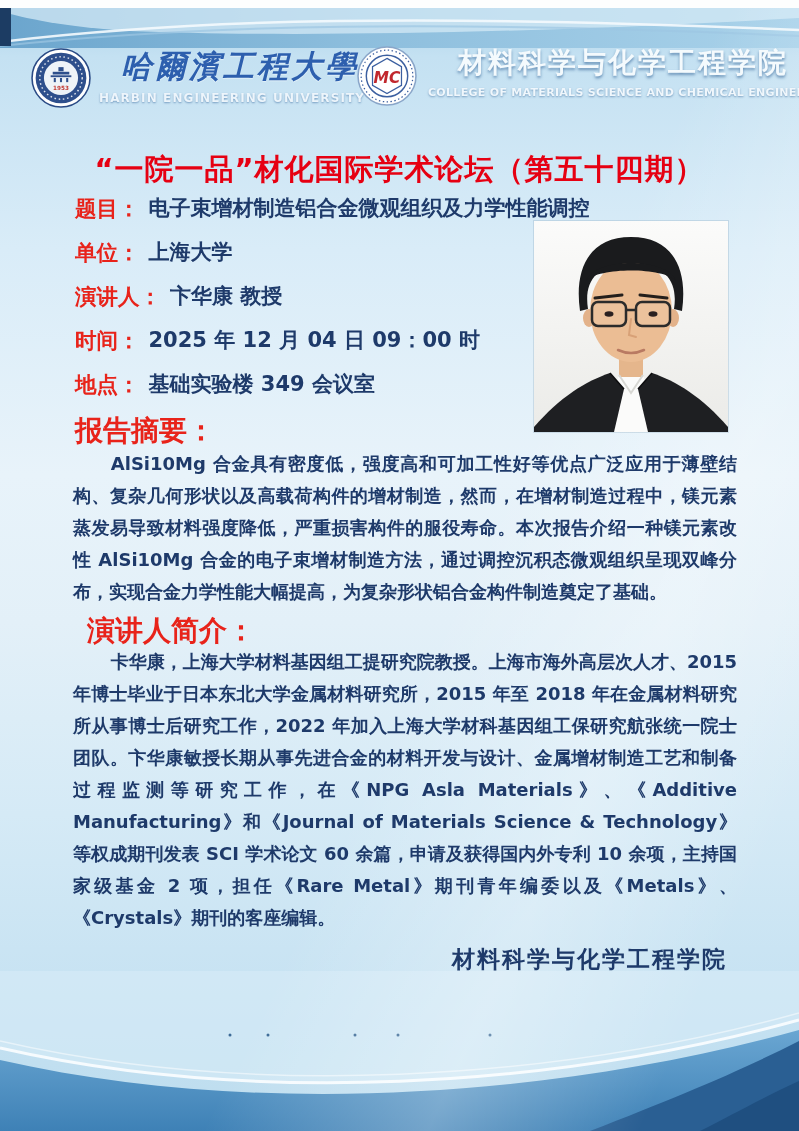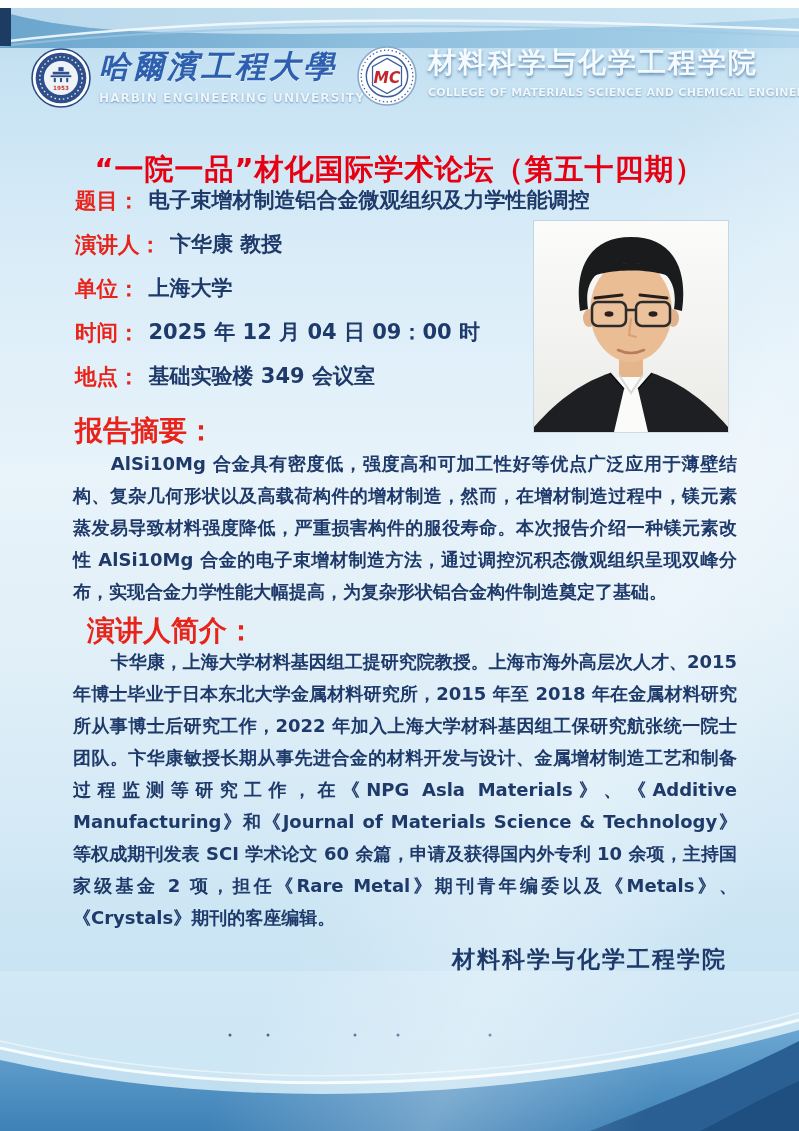--- a/index.html
+++ b/index.html
@@ -8,35 +8,35 @@
     font-family:"DejaVu Sans",sans-serif;
     background:linear-gradient(180deg,#a9d0e9 0%,#c4e1f2 5%,#d9ecf8 22%,#e8f3fa 42%,#e3f0f8 55%,#d5eaf6 72%,#c6e2f2 88%,#bcdcee 100%);
   }
   .poster::after{ 
     content:"";position:absolute;inset:0;pointer-events:none;
     background:linear-gradient(115deg,transparent 55%,rgba(255,255,255,.28) 72%,transparent 88%);
   }
   .bg-top{position:absolute;top:0;left:0;width:799px;height:48px;}
   .bg-bottom{position:absolute;bottom:0;left:0;width:799px;height:160px;}
 
-  .header{position:absolute;top:44px;left:0;width:799px;height:72px;z-index:3;}
+  .header{position:absolute;top:44px;left:0;width:799px;height:72px;z-index:3;text-align:right;}
   .heu-logo{position:absolute;left:31px;top:4px;width:60px;height:60px;}
   .heu-text{position:absolute;left:99px;top:2px;width:260px;}
   .heu-zh{font-size:31px;font-weight:bold;font-style:italic;color:#2d5fae;letter-spacing:3px;white-space:nowrap;text-shadow:0 1px 1px rgba(255,255,255,.5);}
   .heu-en{margin-top:3px;font-size:12px;font-weight:bold;color:#edf5fb;letter-spacing:1.1px;white-space:nowrap;text-shadow:0 1px 2px rgba(45,95,150,.55);}
   .mce-logo{position:absolute;left:357px;top:2px;width:60px;height:60px;}
   .col-text{position:absolute;left:428px;top:0;width:360px;}
   .col-zh{font-size:28px;font-weight:bold;color:#f4fafd;letter-spacing:2px;white-space:nowrap;text-shadow:0 2px 3px rgba(35,85,140,.6);}
   .col-en{margin-top:4px;font-size:11px;font-weight:600;color:#f0f7fc;letter-spacing:.3px;white-space:nowrap;text-shadow:0 1px 2px rgba(35,85,140,.5);}
 
   .title{position:absolute;top:120px;left:0;width:799px;text-align:center;z-index:3;
     font-size:29px;font-weight:bold;color:#e60012;letter-spacing:1px;white-space:nowrap;margin-top:30px;}
 
   .info{position:absolute;top:186px;left:75px;z-index:3;}
-  .info-row{height:44px;display:flex;align-items:flex-start;white-space:nowrap;}
+  .info-row{height:44px;display:flex;align-items:center;white-space:nowrap;}
   .info-label{font-size:21.5px;font-weight:bold;color:#e8231a;margin-right:9px;}
   .info-value{font-size:21px;font-weight:bold;color:#1e3a6a;}
 
   .section-label{position:absolute;left:75px;z-index:3;font-size:28px;font-weight:bold;color:#e8231a;}
   .abstract-label{top:412px;}
   .bio-label{top:612px;padding-left:12px;}
 
   .body-text{position:absolute;left:73px;width:664px;margin:0;z-index:3;
     font-size:18px;font-weight:700;color:#1e3a6a;
     text-align:justify;text-indent:2.1em;line-height:32px;}
@@ -123,26 +123,26 @@
   </div>
 
   <div class="title">“一院一品”材化国际学术论坛（第五十四期）</div>
 
   <div class="info">
     <div class="info-row">
       <span class="info-label">题目：</span>
       <span class="info-value">电子束增材制造铝合金微观组织及力学性能调控</span>
     </div>
     <div class="info-row">
+      <span class="info-label">单位：</span>
+      <span class="info-value">上海大学</span>
+    </div>
+    <div class="info-row">
       <span class="info-label">演讲人：</span>
       <span class="info-value">卞华康 教授</span>
-    </div>
-    <div class="info-row">
-      <span class="info-label">单位：</span>
-      <span class="info-value">上海大学</span>
     </div>
     <div class="info-row">
       <span class="info-label">时间：</span>
       <span class="info-value">2025 年 12 月 04 日  09：00 时</span>
     </div>
     <div class="info-row">
       <span class="info-label">地点：</span>
       <span class="info-value">基础实验楼 349 会议室</span>
     </div>
   </div>

